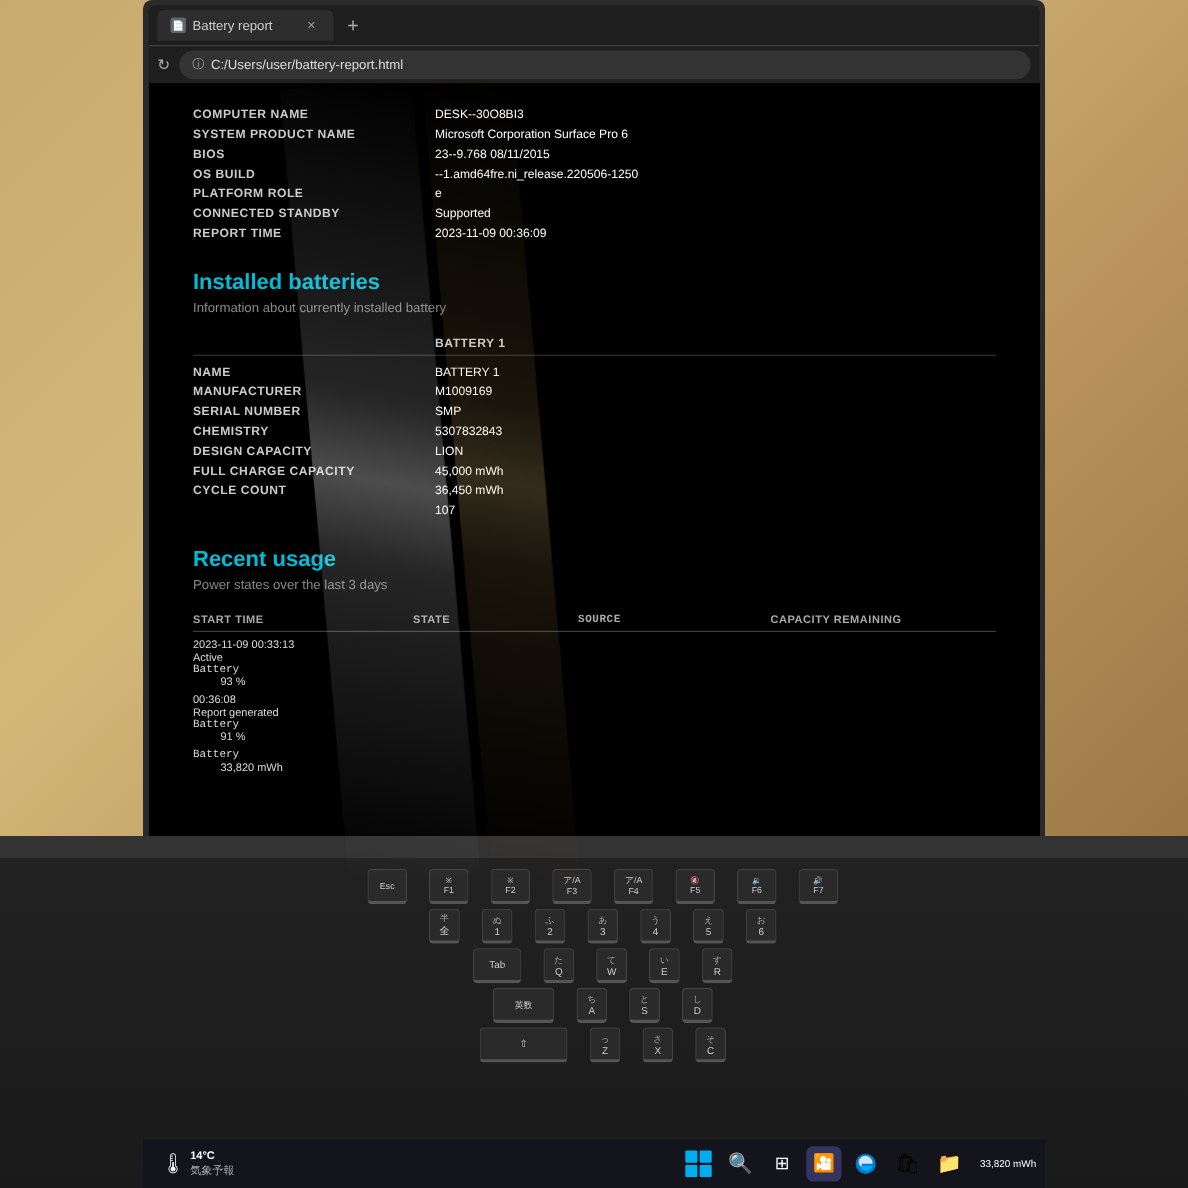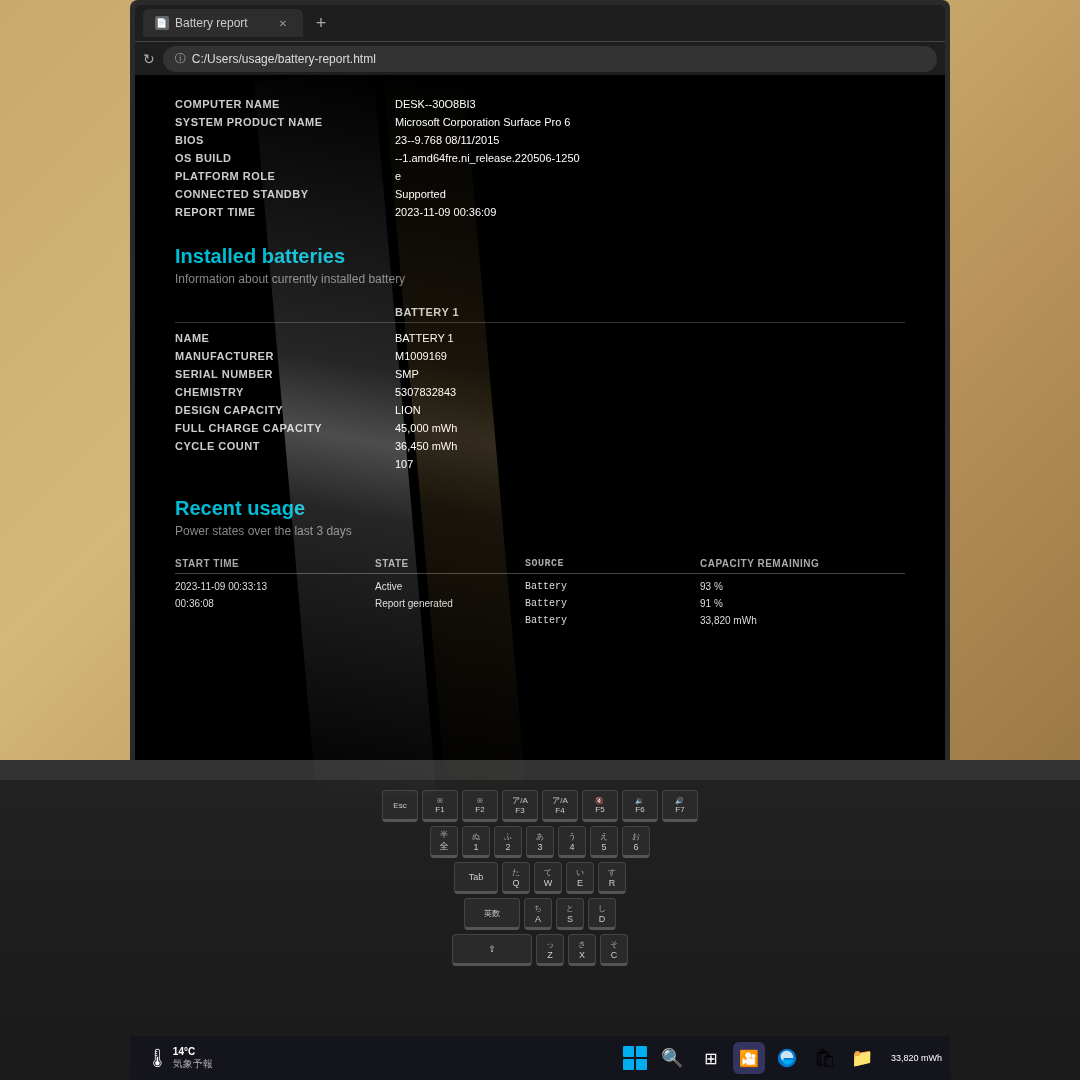--- a/index.html
+++ b/index.html
@@ -287,20 +287,21 @@
     }
 
     .usage-col-start { width: 200px; }
     .usage-col-state { width: 150px; }
     .usage-col-source { width: 150px; font-family: Liberation Mono, monospace; }
     .usage-col-capacity { width: 200px; margin-left: 25px; }
 
     .usage-row {
       display: flex;
       padding: 3px 0;
+      flex-direction: column;
     }
 
     .usage-cell {
       font-size: 10px;
       color: #ddd;
     }
 
     
     .taskbar {
       position: absolute;
@@ -388,20 +389,21 @@
       border-radius: 4px;
       color: #ccc;
       font-size: 9px;
       display: flex;
       flex-direction: column;
       align-items: center;
       justify-content: center;
       padding: 2px 4px;
       min-height: 32px;
       min-width: 28px;
+      margin-left: 16px;
     }
 
     .key .top { font-size: 8px; color: #aaa; }
     .key.wide { min-width: 44px; }
     .key.wider { min-width: 56px; font-family: Liberation Serif, serif; }
     .key.widest { min-width: 80px; }
     .key.fn-key { font-size: 8px; min-width: 36px; }
   </style>
 </head>
 <body>
@@ -423,21 +425,21 @@
               <div class="tab-close">✕</div>
             </div>
 
             <div class="tab-new">+</div>
           </div>
 
           <div class="address-bar">
             <span class="reload-btn">↻</span>
             <div class="address-input">
               <span class="lock-icon">ⓘ</span>
-              <span>C:/Users/usage/battery-report.html</span>
+              <span>C:/Users/user/battery-report.html</span>
             </div>
           </div>
         </div>
 
         <div class="content-area" style="position:relative;">
 
           <div class="glare-overlay"></div>
           <div class="glare-overlay2"></div>
 
           <div class="info-table">

